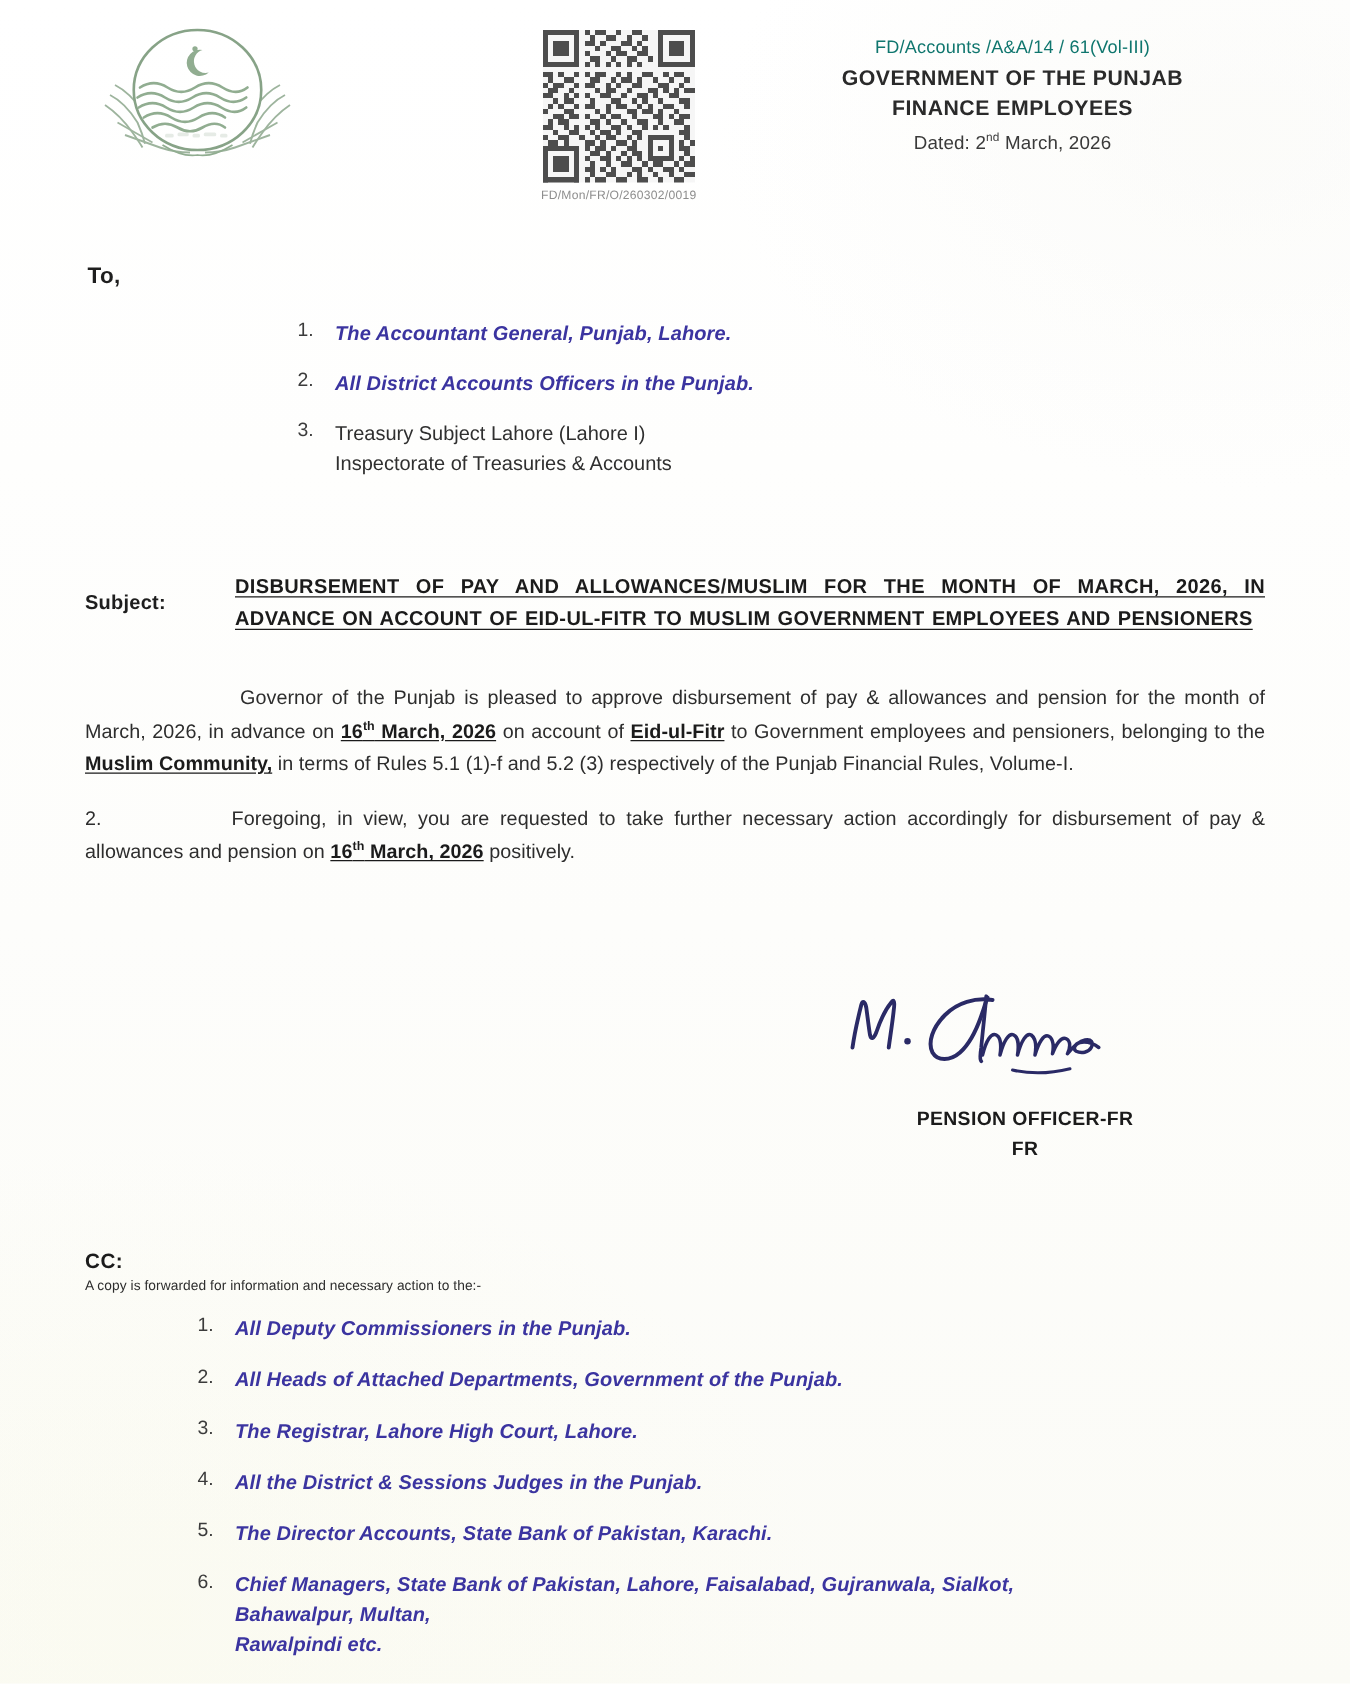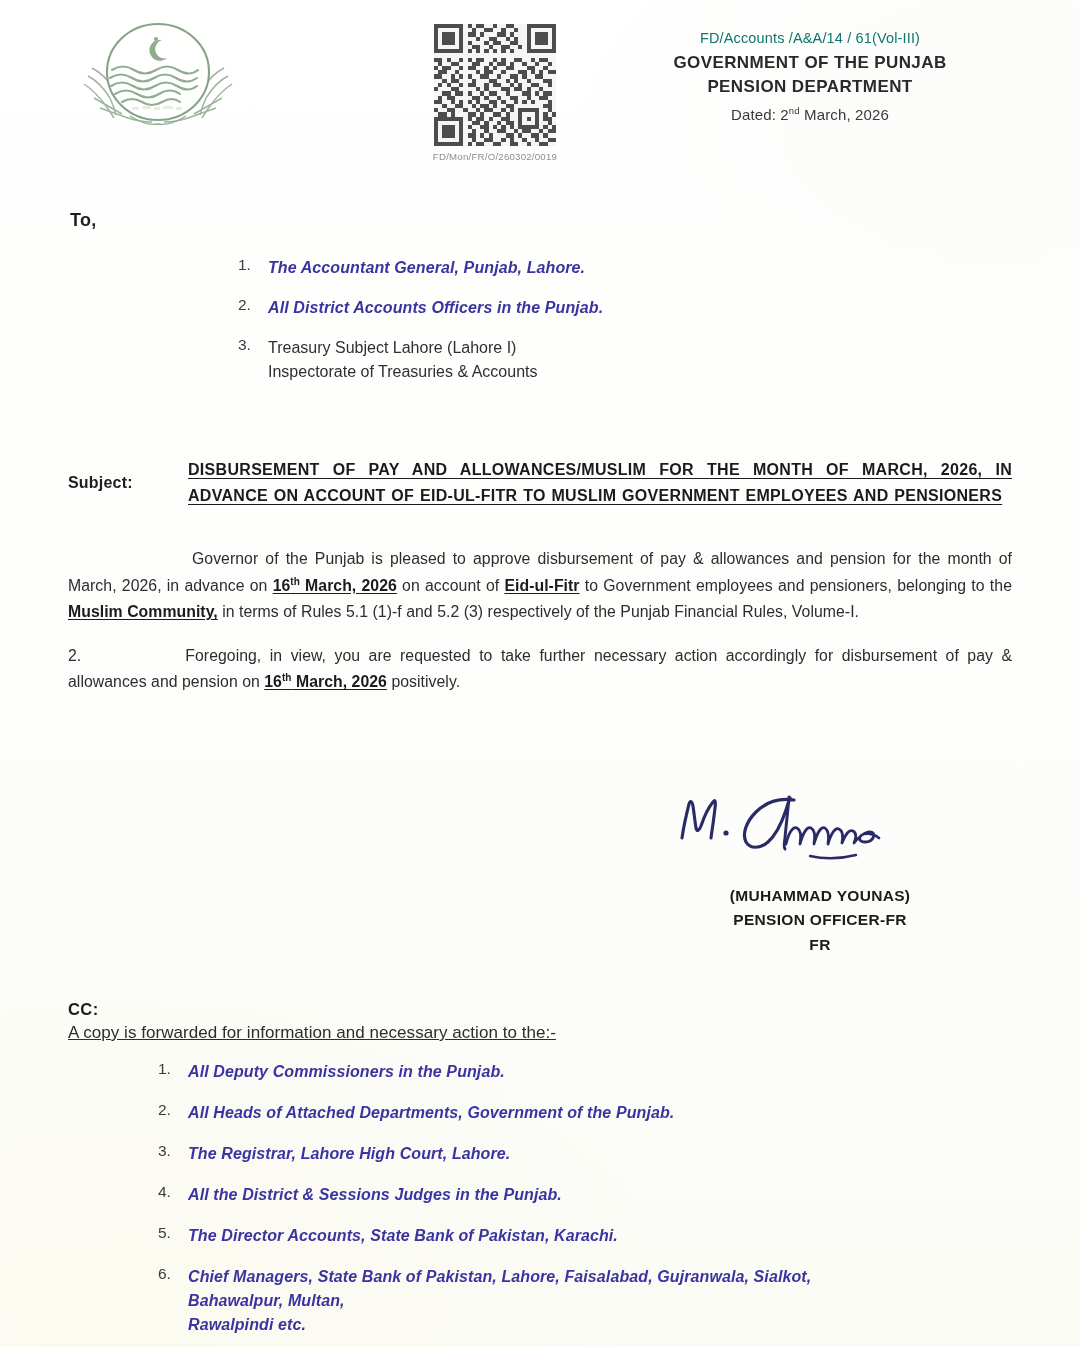--- a/index.html
+++ b/index.html
@@ -143,23 +143,22 @@
     letter-spacing: 0.3px; line-height: 1.58;
   }
 
   
   .cc-wrap { position: absolute; left: 68px; top: 1000px; width: 980px; }
   .cc-label {
     font-size: 16.5px; font-weight: bold; color: #1b1b1b;
     letter-spacing: 0.4px;
   }
   .cc-sub {
-    font-size: 17px; color: #2d2d2d; margin-top: 4px;
+    font-size: 11px; color: #2d2d2d; margin-top: 4px;
     letter-spacing: 0.05px;
-    text-decoration: underline;
   }
   .cc-list { margin-top: 17px; padding-left: 90px; }
   .cc-row { display: flex; margin-bottom: 17px; }
   .cc-num {
     flex: 0 0 30px; font-size: 15.5px; color: #3b3b3b;
   }
   .cc-txt {
     font-size: 16px; color: #3b34a0;
     font-weight: bold; font-style: italic;
     line-height: 1.5; letter-spacing: 0.1px;
@@ -455,21 +454,21 @@
               <rect x="25" y="28" width="2" height="1"></rect>
           </g>
         </svg>
       </div>
       <div class="qr-label">FD/Mon/FR/O/260302/0019</div>
     </div>
 
     <div class="hdr-right">
       <div class="ref-no">FD/Accounts /A&amp;A/14 / 61(Vol-III)</div>
       <div class="govt-line">GOVERNMENT OF THE PUNJAB</div>
-      <div class="govt-line">PENSION DEPARTMENT</div>
+      <div class="govt-line">FINANCE EMPLOYEES</div>
       <div class="date-line"><span>Dated: 2</span><sup>nd</sup><span> March, 2026</span></div>
     </div>
   </div>
 
   <div class="to-label">To,</div>
 
   <div class="to-list">
     <div class="to-row">
       <div class="to-num">1.</div>
       <div class="to-txt hi">The Accountant General, Punjab, Lahore.</div>
@@ -512,21 +511,20 @@
           <path d="M126 14 C112 12 98 16 88 26 C78 36 74 48 78 56 C82 63 92 63 100 56 C108 49 114 36 118 24 C120 18 121 14 122 12" stroke-width="3.2"></path>
 
           <path d="M121 11 C120 24 118 40 117 52 C116 58 116 62 117 63" stroke-width="3"></path>
 
           <path d="M118 58 C121 46 125 40 129 42 C133 44 133 52 132 58 C135 47 139 40 143 42 C147 44 147 52 146 58 C149 47 153 40 157 42 C161 45 161 52 160 58 C163 48 167 41 171 43 C175 45 175 52 174 57 C177 49 181 43 185 45 C189 47 188 53 186 57 C190 52 195 47 200 46 C205 45 207 48 205 52 C203 56 197 57 193 55 C190 53 192 49 196 48 C201 47 207 49 211 52" stroke-width="2.8"></path>
 
           <path d="M142 70 C155 73 172 73 188 69" stroke-width="2.4"></path>
         </g>
       </svg>
     </div>
-    <div class="sig-name">(MUHAMMAD YOUNAS)</div>
     <div class="sig-name">PENSION OFFICER-FR</div>
     <div class="sig-name">FR</div>
   </div>
 
   <div class="cc-wrap">
     <div class="cc-label">CC:</div>
     <div class="cc-sub">A copy is forwarded for information and necessary action to the:-</div>
 
     <div class="cc-list">
 

